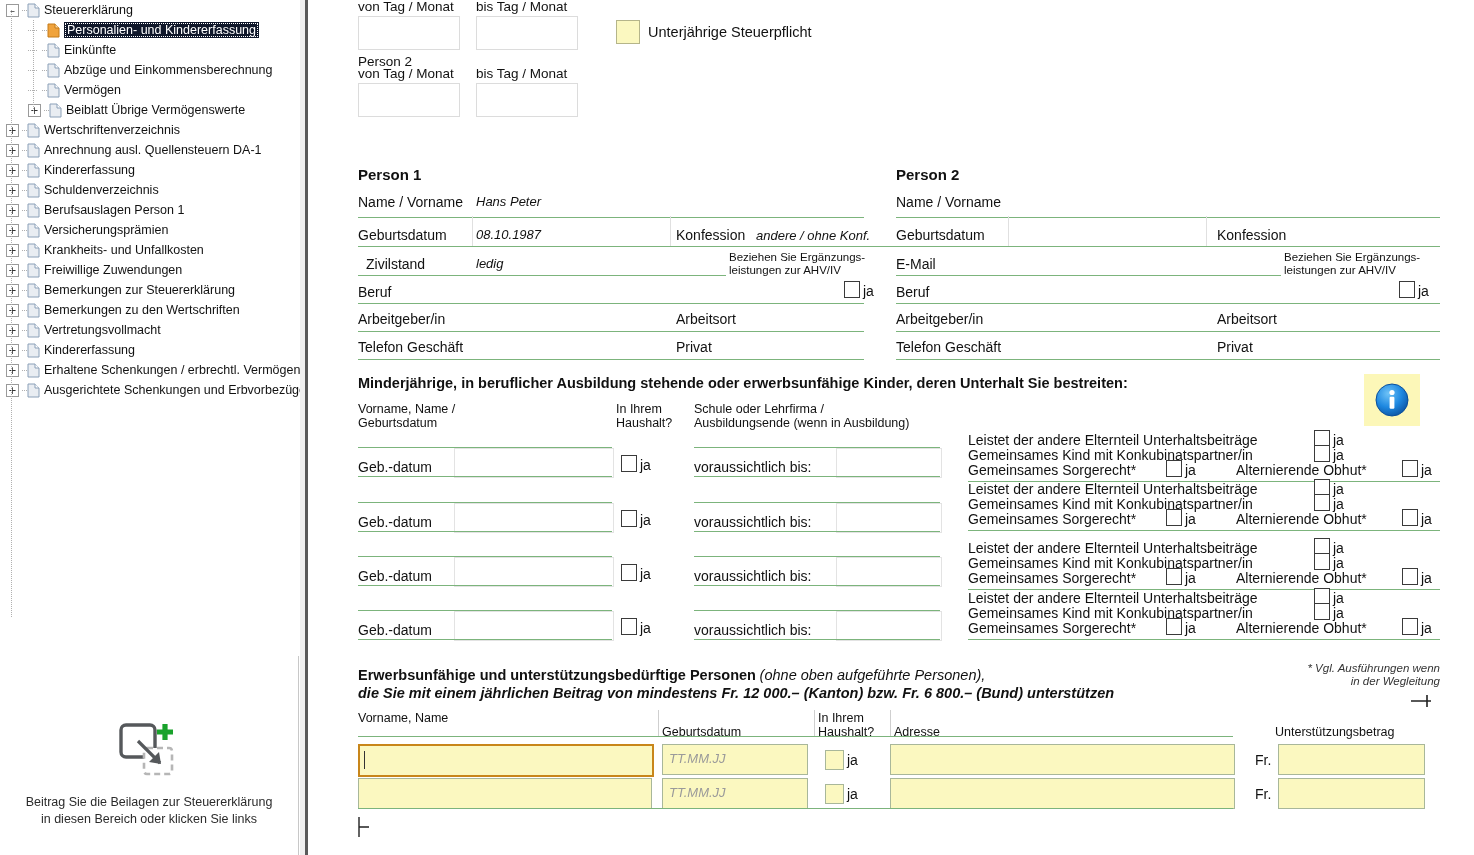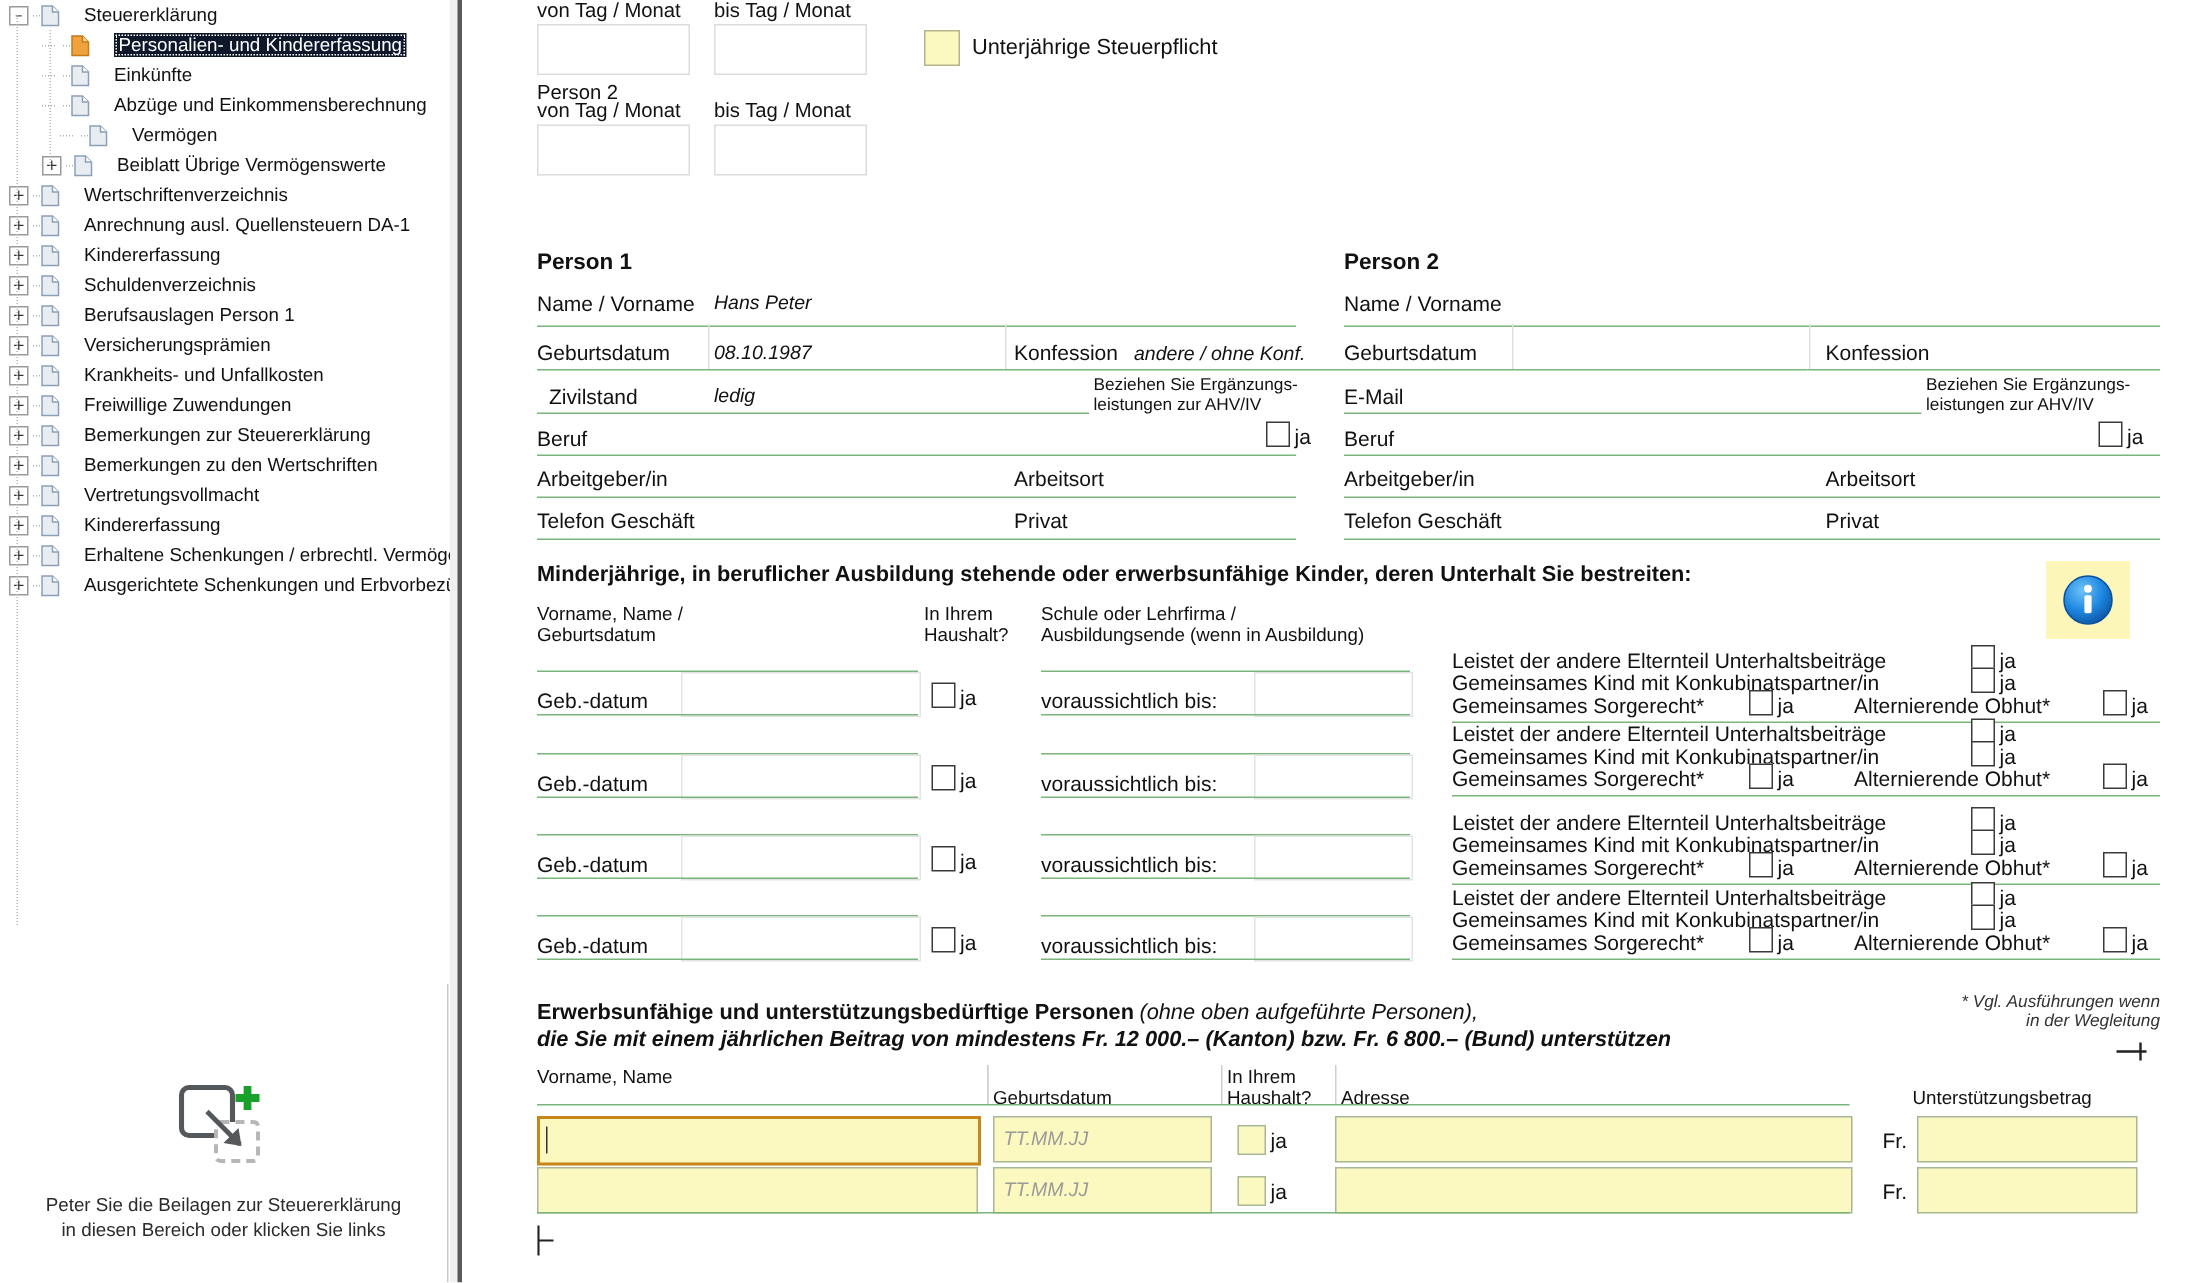--- a/index.html
+++ b/index.html
@@ -40,21 +40,21 @@
     background:repeating-linear-gradient(to right,#b0b0b0 0 1px,transparent 1px 2px);
   }
   .vline{
     position:absolute;width:1px;top:0;bottom:0;
     background:repeating-linear-gradient(to bottom,#b0b0b0 0 1px,transparent 1px 2px);
   }
   .docicon{
     width:13px;height:15px;flex:0 0 auto;margin-right:4px;position:relative;
   }
   .docicon svg{display:block;}
-  .tlabel{font-size:12.5px;color:#111;line-height:14px;margin-left:12px;}
+  .tlabel{font-size:12.5px;color:#111;line-height:14px;}
   .tnode.sel .tlabel{background:#0f172a;color:#ffffff;padding:1px 3px;
     outline:1px dotted #fff;outline-offset:-2px;}
 
   
   #attach-header{
     position:absolute;left:0;top:630px;width:300px;height:26px;
     background:linear-gradient(to bottom,#fbfbfb,#efefef);
     border-top:1px solid #b9b9b9;border-bottom:1px solid #b9b9b9;
     display:flex;align-items:center;
   }
@@ -159,21 +159,21 @@
             <span style="position:absolute;left:0;top:5px;width:5px;height:1px;background:repeating-linear-gradient(to right,#b0b0b0 0 1px,transparent 1px 2px);"></span>
           </span>
           <span class="docicon">
             <svg width="13" height="15" viewBox="0 0 13 15">
               <path d="M1 1 h7 l4 4 v9 h-11 z" fill="#e9edf2" stroke="#8ba0b8" stroke-width="1"></path>
               <path d="M8 1 v4 h4" fill="#ffffff" stroke="#8ba0b8" stroke-width="1"></path>
             </svg>
           </span>
           <span class="tlabel">Abzüge und Einkommensberechnung</span>
         </div>
-        <div class="tnode" style="padding-left: 40px;">
+        <div class="tnode" style="padding-left: 28px;">
           <span class="dots"></span>
           <span style="width: 5px; height: 11px; flex: 0 0 auto; position: relative;">
             <span style="position:absolute;left:0;top:5px;width:5px;height:1px;background:repeating-linear-gradient(to right,#b0b0b0 0 1px,transparent 1px 2px);"></span>
           </span>
           <span class="docicon">
             <svg width="13" height="15" viewBox="0 0 13 15">
               <path d="M1 1 h7 l4 4 v9 h-11 z" fill="#e9edf2" stroke="#8ba0b8" stroke-width="1"></path>
               <path d="M8 1 v4 h4" fill="#ffffff" stroke="#8ba0b8" stroke-width="1"></path>
             </svg>
           </span>
@@ -383,21 +383,21 @@
       <div id="drop-icon">
         <svg width="62" height="58" viewBox="0 0 62 58" aria-hidden="true">
           <rect x="3" y="3" width="34" height="32" rx="5" ry="5" fill="#ffffff" stroke="#55585b" stroke-width="3.4"></rect>
           <rect x="26" y="26" width="28" height="26" rx="3" ry="3" fill="#ffffff" stroke="#b6b6b6" stroke-width="2.6" stroke-dasharray="6 4"></rect>
           <path d="M20 19 L42 41" stroke="#55585b" stroke-width="3.2" fill="none"></path>
           <path d="M43 42 L31 40 L41 30 Z" fill="#55585b"></path>
           <path d="M47 2 L47 18 M39 10 L55 10" stroke="#19a22b" stroke-width="5.2" stroke-linecap="butt"></path>
         </svg>
       </div>
       <div id="drop-text">
-        <div>Peter Sie die Beilagen zur Steuererklärung</div>
+        <div>Beitrag Sie die Beilagen zur Steuererklärung</div>
         <div>in diesen Bereich oder klicken Sie links</div>
       </div>
     </div>
   </div>
 
   <div id="splitter-gapL"></div>
   <div id="splitter"></div>
   <div id="splitter-gapR"></div>
 
   <div id="form">

